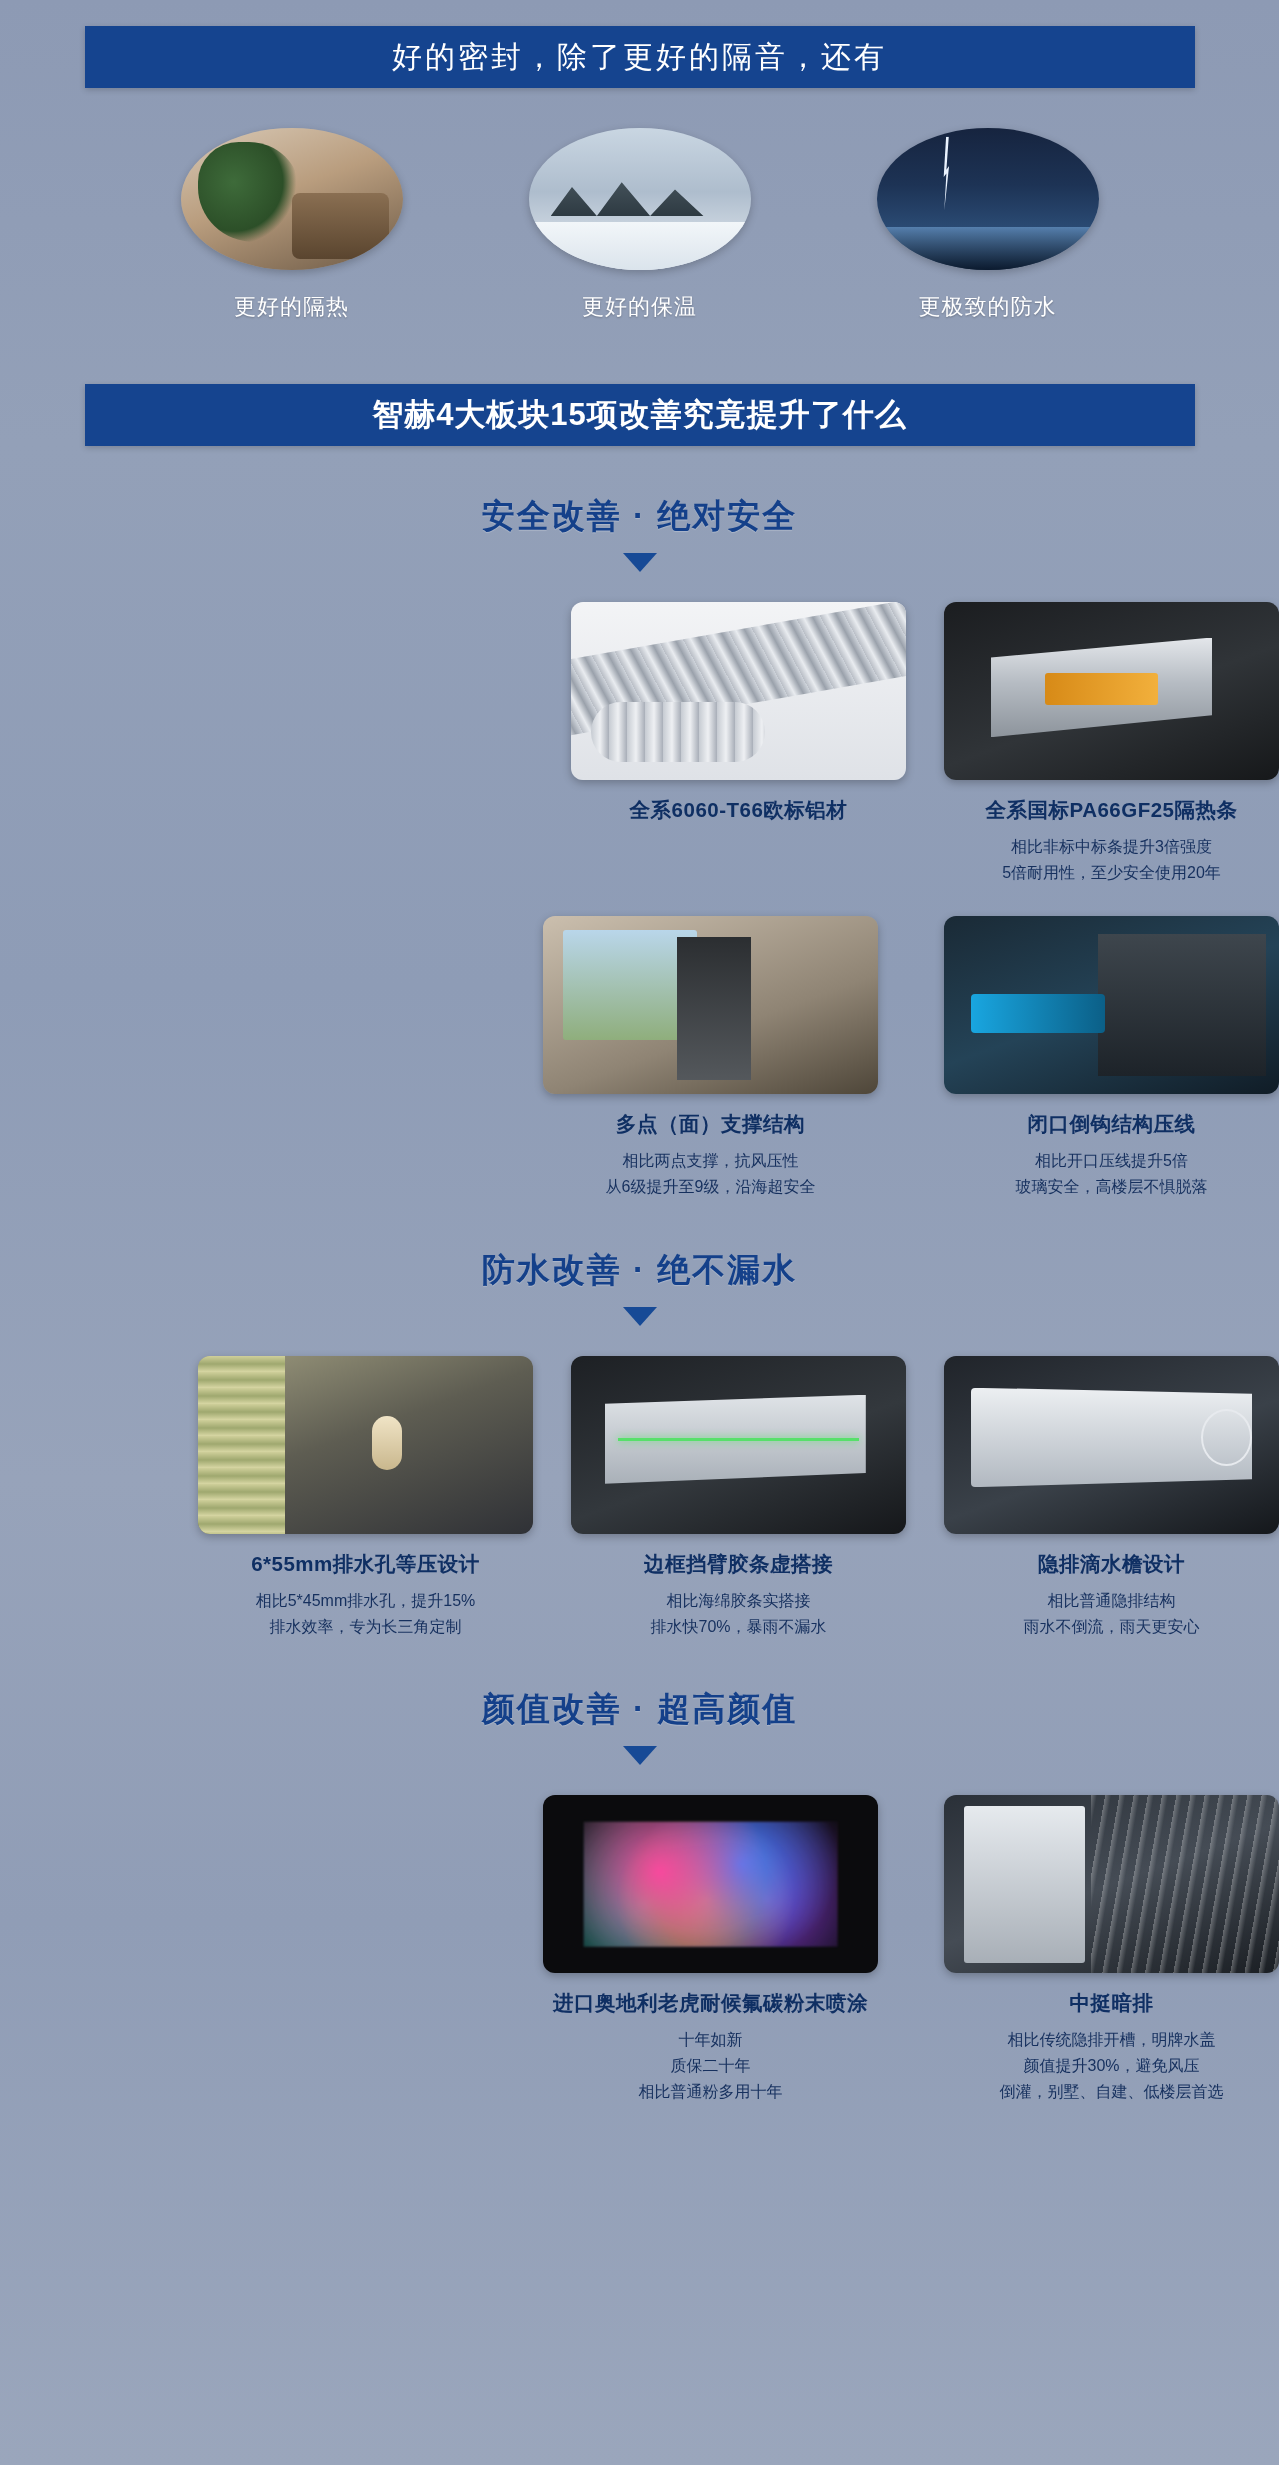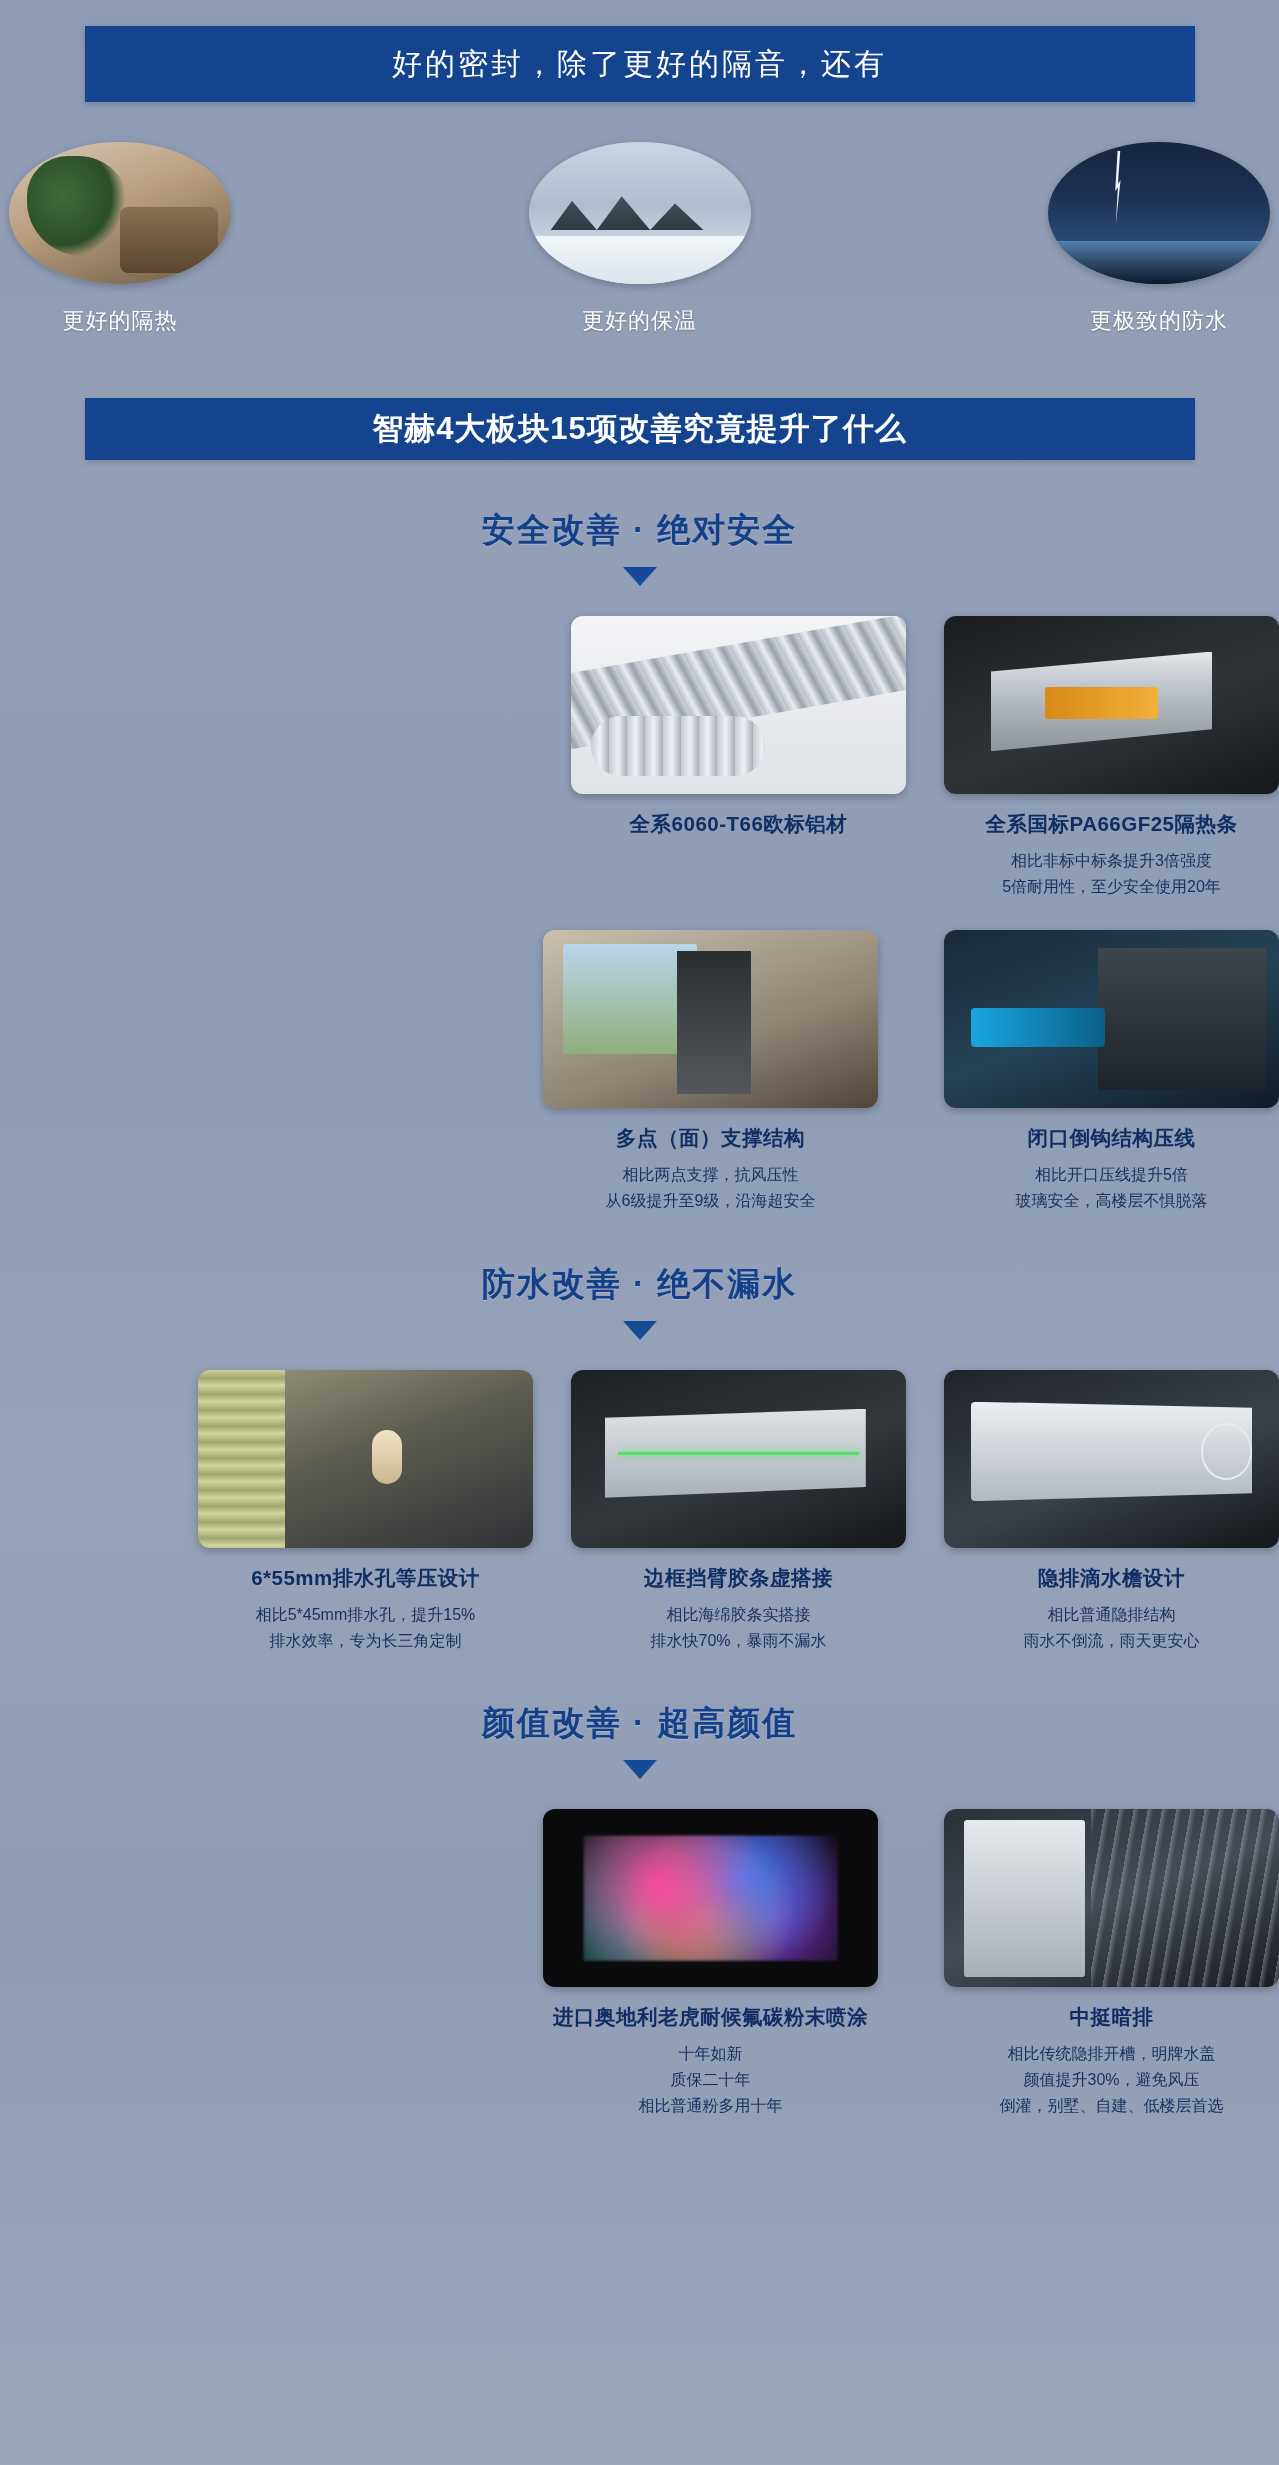--- a/index.html
+++ b/index.html
@@ -14,39 +14,40 @@
     background: linear-gradient(180deg, #8d9ab4 0%, #93a0b8 18%, #8e9cb6 40%, #97a3ba 60%, #909db6 78%, #9aa6bc 100%);
     position: relative;
     padding: 0;
     overflow: hidden;
   }
 
   
   .banner {
     margin: 26px auto 0 auto;
     width: 1110px;
-    height: 76px;
+    height: 62px;
     background: #15448f;
     display: flex;
     align-items: center;
     justify-content: center;
     box-shadow: 0 2px 6px rgba(0,0,0,0.18);
   }
   .banner-text {
     color: #ffffff;
     font-size: 30px;
     letter-spacing: 3px;
     font-weight: 500;
   }
 
   
   .benefits {
     margin-top: 40px;
     display: flex;
-    justify-content: space-between;
+    justify-content: center;
+    gap: 108px;
   }
   .benefit { width: 240px; text-align: center; }
   .oval {
     width: 222px;
     height: 142px;
     border-radius: 50%;
     margin: 0 auto;
     overflow: hidden;
     box-shadow: 0 3px 8px rgba(0,0,0,0.22);
     position: relative;

